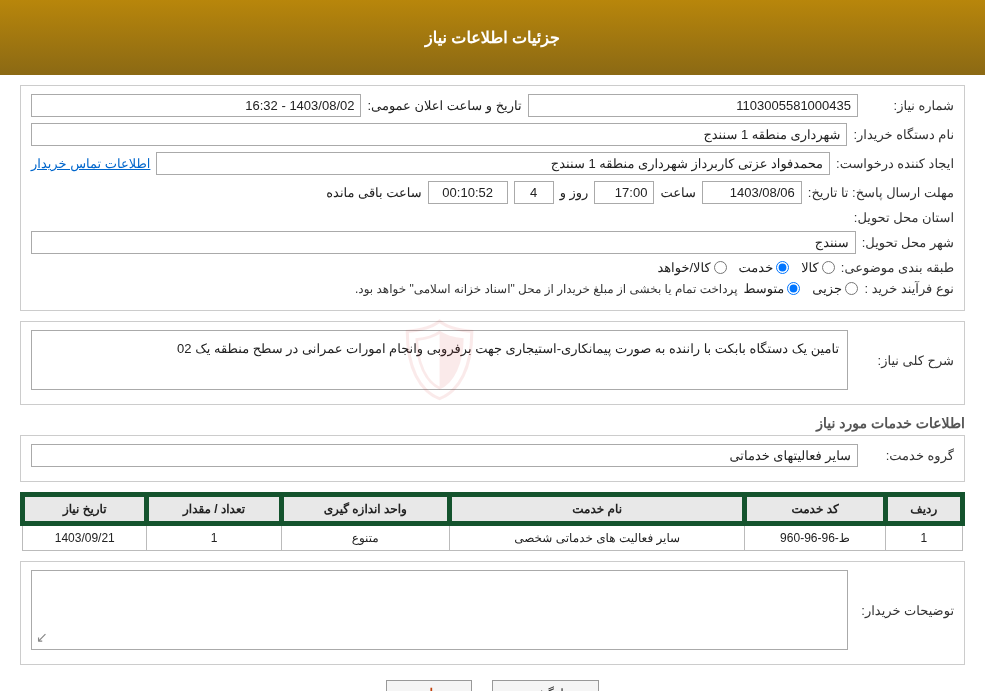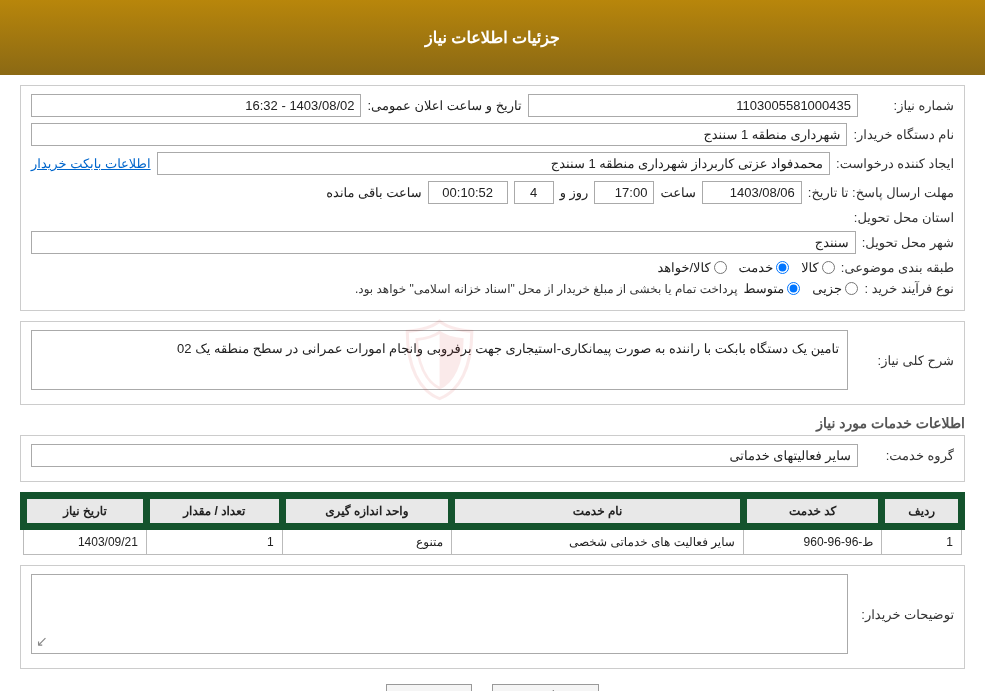--- a/index.html
+++ b/index.html
@@ -94,29 +94,29 @@
     .table-section {
       margin-bottom: 10px;
     }
     .data-table {
       width: 100%;
       border-collapse: collapse;
       font-size: 12px;
     }
     .data-table th {
       background: #e8e8e8;
-      border: 7px solid #14532d;
+      border: 5px solid #14532d;
       padding: 5px 8px;
       text-align: center;
       font-weight: bold;
     }
     .data-table td {
       border: 1px solid #bbb;
       padding: 5px 8px;
-      text-align: right;
+      text-align: center;
     }
     .data-table tr:nth-child(even) td {
       background: #f9f9f9;
     }
     .comments-box {
       border: 1px solid #aaa;
       background: #fff;
       min-height: 80px;
       padding: 5px;
       position: relative;
@@ -182,21 +182,21 @@
       </div>
 
       <div class="form-row">
         <span class="label">نام دستگاه خریدار:</span>
         <div class="field-box" style="flex:3">شهرداری منطقه 1 سنندج</div>
       </div>
 
       <div class="form-row">
         <span class="label">ایجاد کننده درخواست:</span>
         <div class="field-box" style="flex:3">محمدفواد عزتی کاربرداز شهرداری منطقه 1 سنندج</div>
-        <span class="link-blue">اطلاعات بابکت خریدار</span>
+        <span class="link-blue">اطلاعات تماس خریدار</span>
       </div>
 
       <div class="form-row">
         <span class="label">مهلت ارسال پاسخ: تا تاریخ:</span>
         <div class="field-box fixed" style="width:100px;">1403/08/06</div>
         <span class="inline-label">ساعت</span>
         <div class="field-box fixed" style="width:60px;">17:00</div>
         <span class="inline-label">روز و</span>
         <div class="field-box fixed" style="width:40px; text-align:center;">4</div>
         <div class="field-box fixed" style="width:80px; text-align:center;">00:10:52</div>

